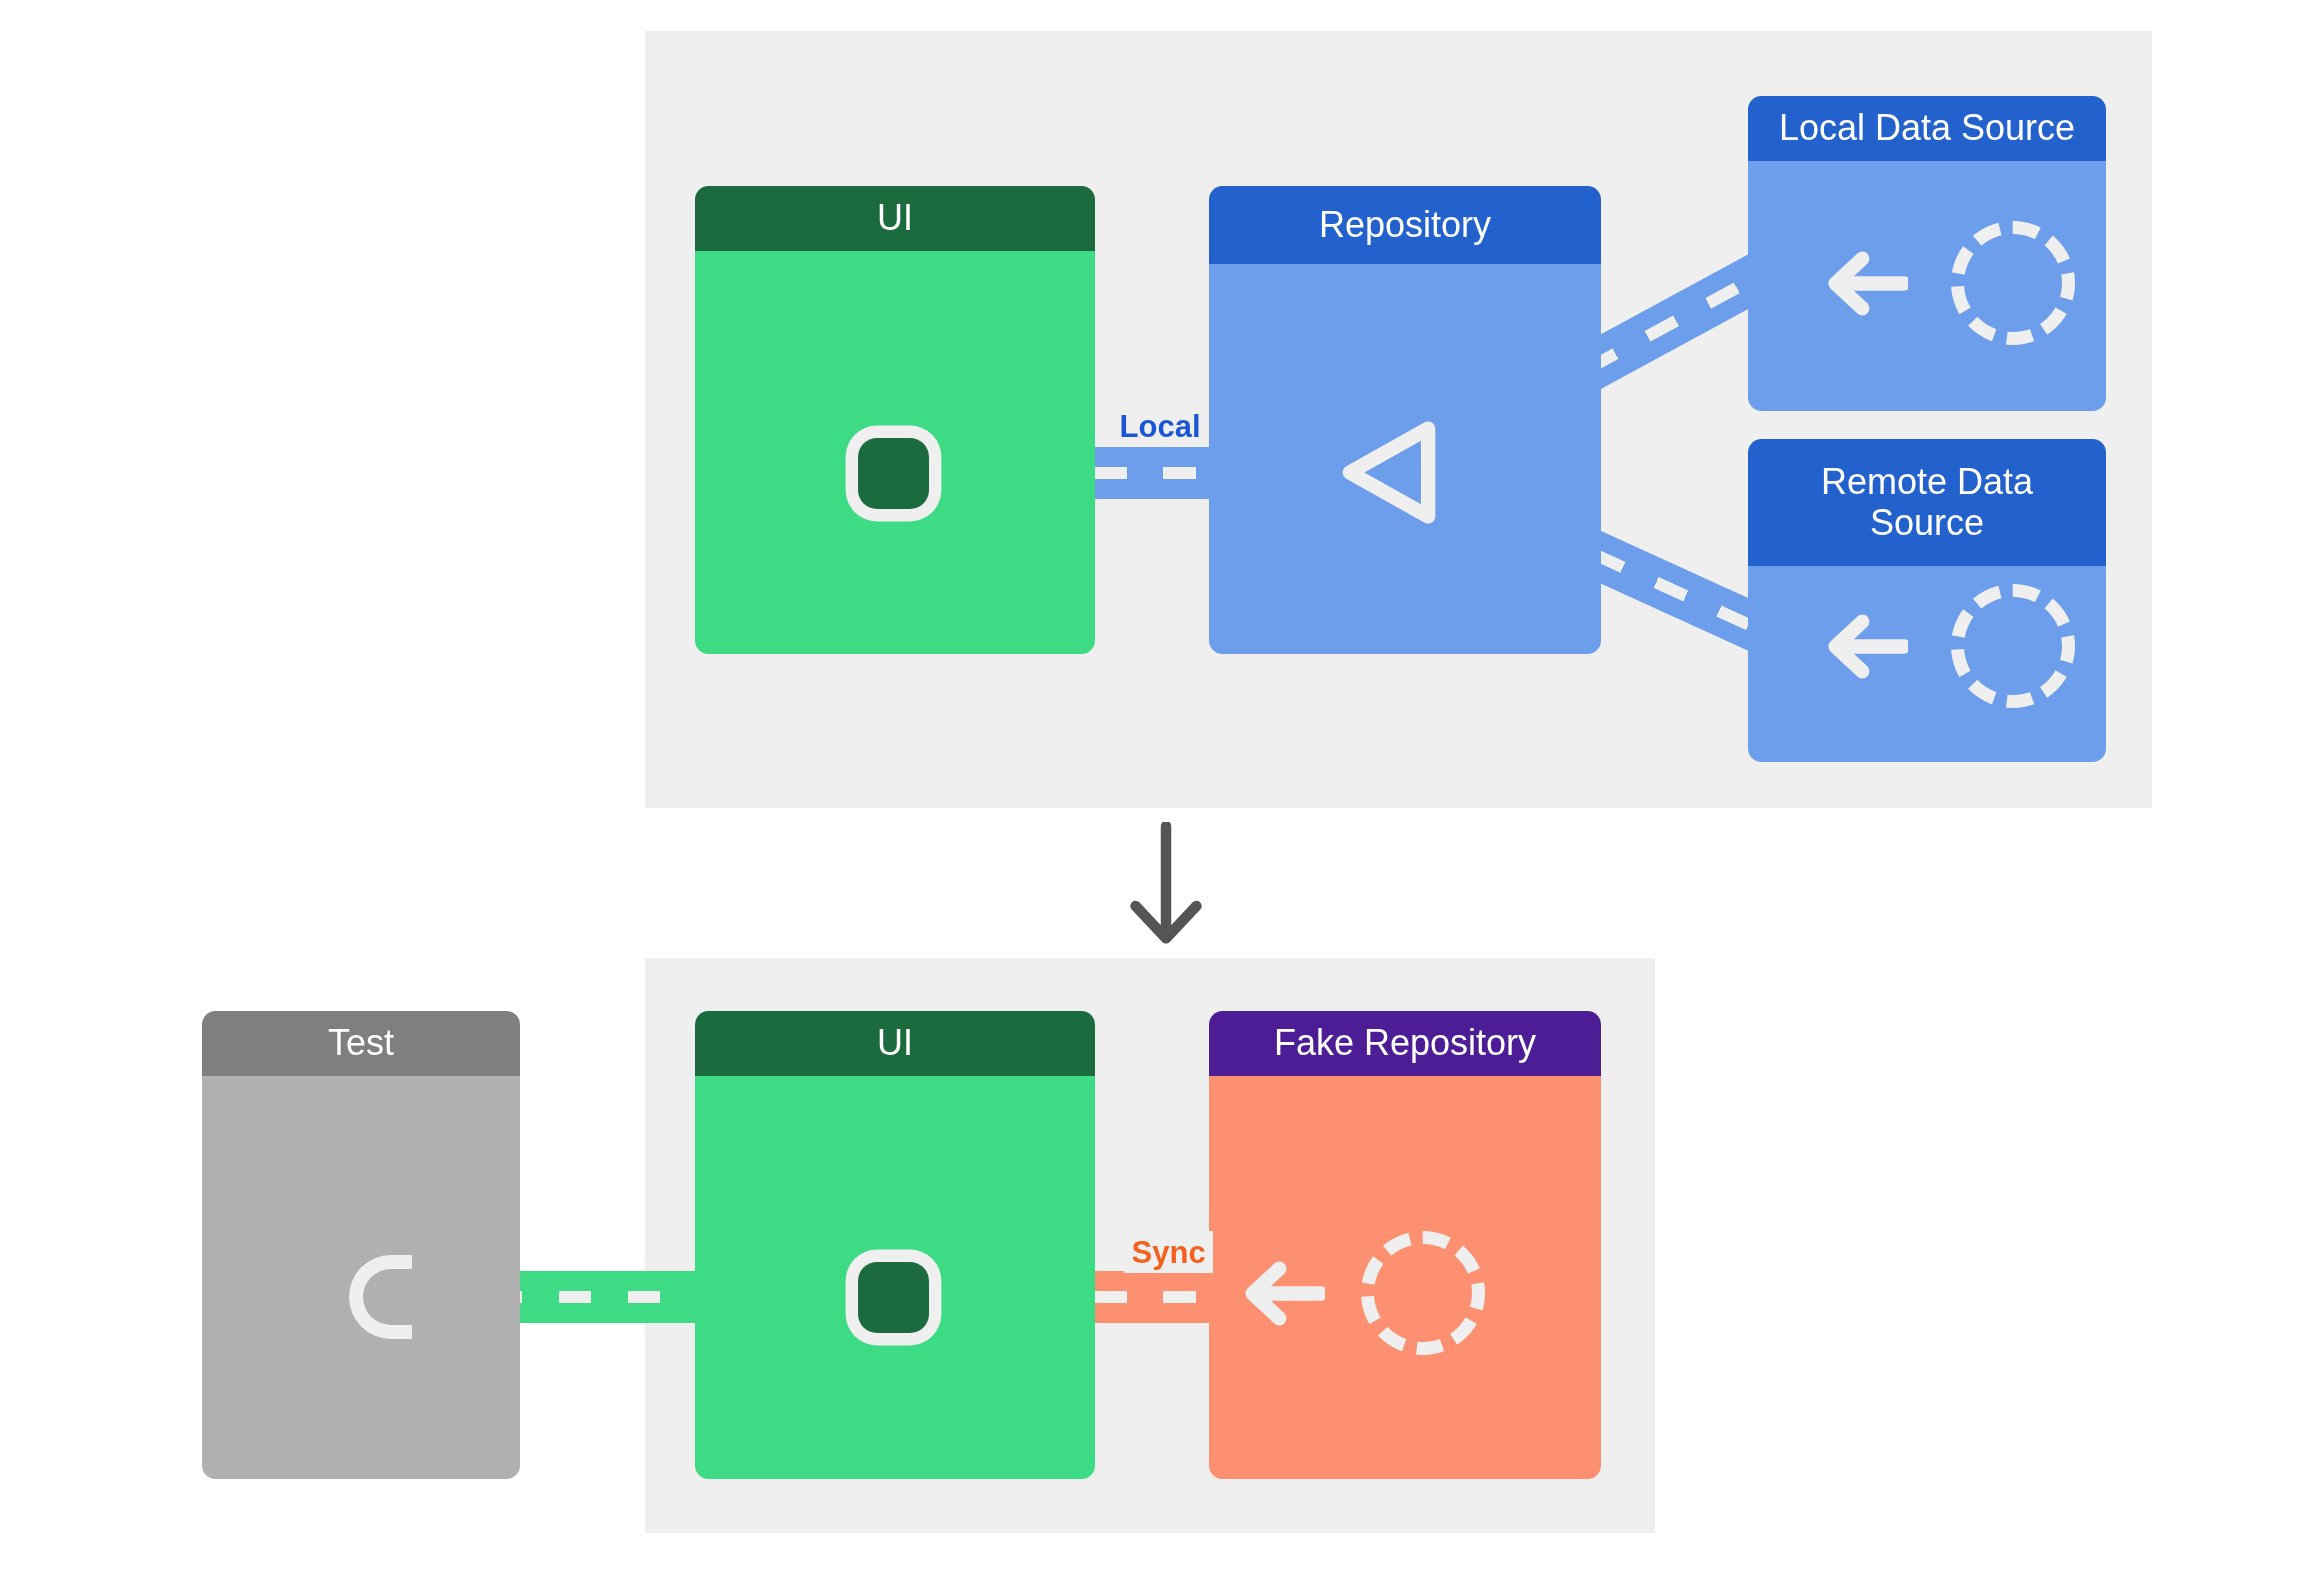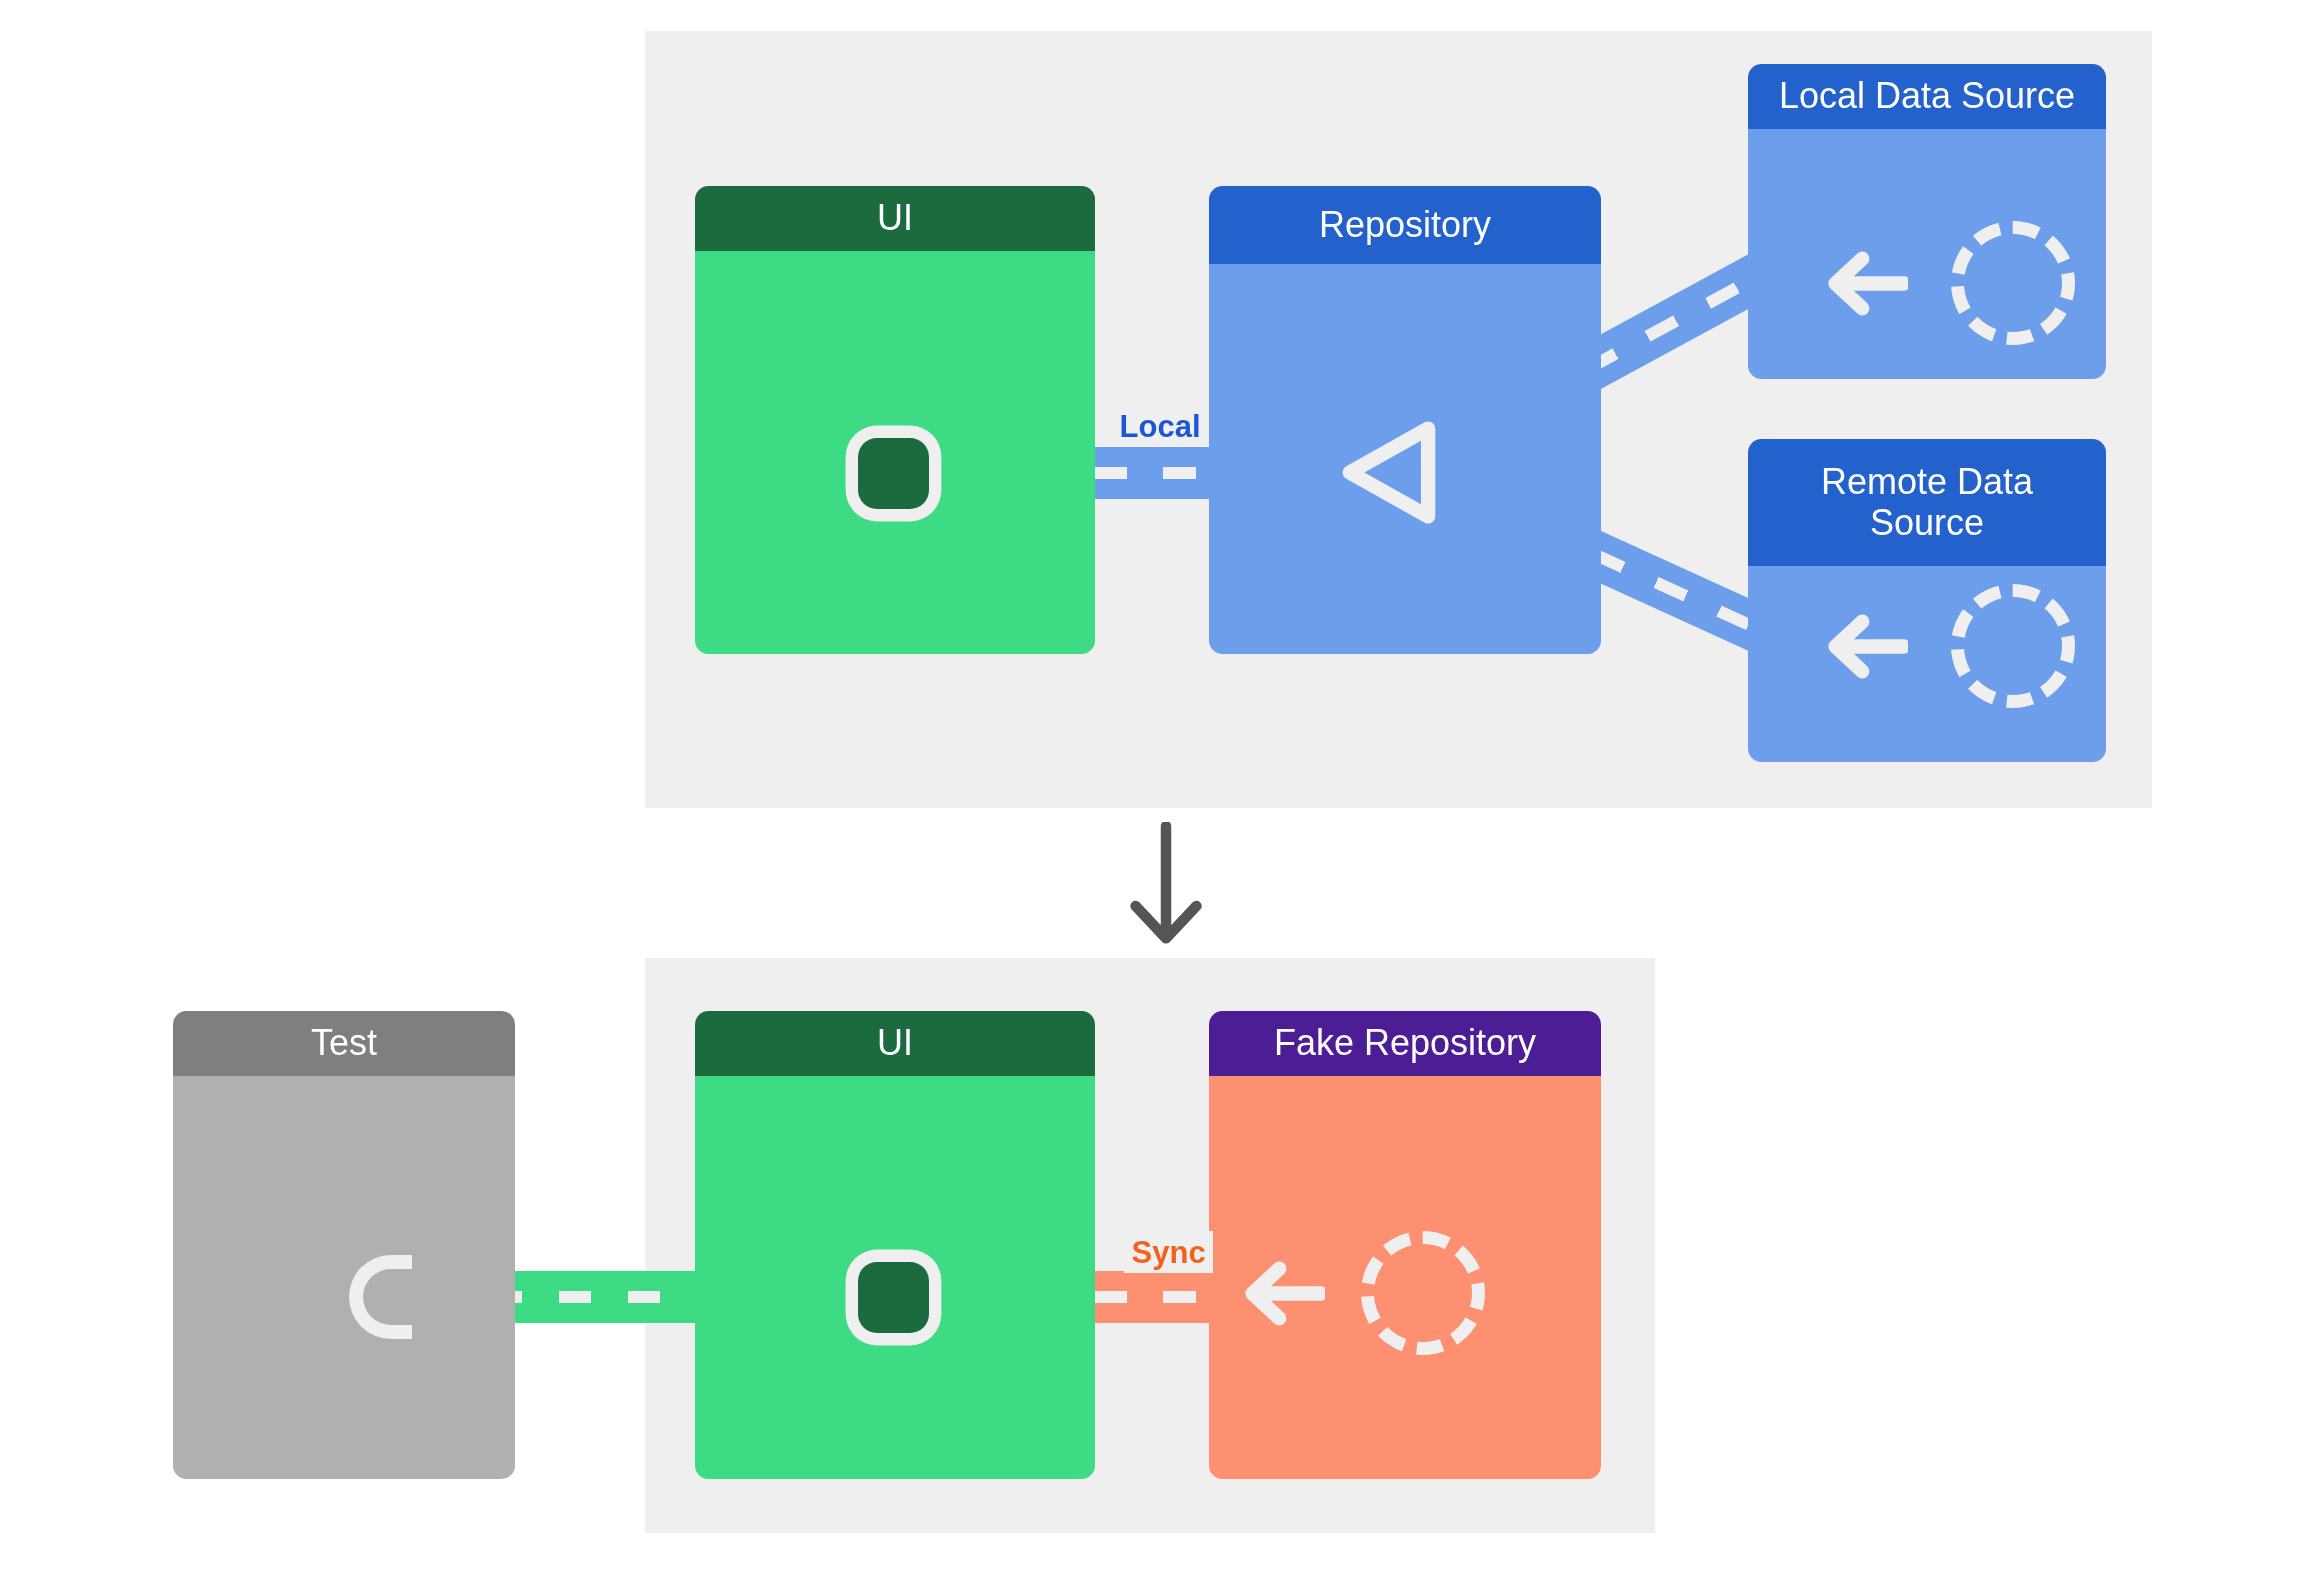--- a/index.html
+++ b/index.html
@@ -61,30 +61,30 @@
   .t-orange .hdr { background: #4c1d95; }
   .t-orange .body{ background: #fc9070; }
   .t-gray   .hdr { background: #7f7f7f; }
   .t-gray   .body{ background: #b0b0b0; }
 
   
   #card-ui-top     { left: 695px;  top: 186px;  width: 400px; height: 468px; }
   #card-ui-top .hdr{ height: 65px; }
   #card-repo       { left: 1209px; top: 186px;  width: 392px; height: 468px; }
   #card-repo .hdr  { height: 78px; }
-  #card-local      { left: 1748px; top: 64px;   width: 358px; height: 315px; }
+  #card-local      { left: 1748px; top: 96px;   width: 358px; height: 315px; }
   #card-local .hdr { height: 65px; }
   #card-remote     { left: 1748px; top: 439px;  width: 358px; height: 323px; }
   #card-remote .hdr{ height: 127px; }
 
   #card-ui-bot     { left: 695px;  top: 1011px; width: 400px; height: 468px; }
   #card-ui-bot .hdr{ height: 65px; }
   #card-fake       { left: 1209px; top: 1011px; width: 392px; height: 468px; }
   #card-fake .hdr  { height: 65px; }
-  #card-test       { left: 173px;  top: 1011px; width: 342px; height: 468px; }
+  #card-test       { left: 202px;  top: 1011px; width: 318px; height: 468px; }
   #card-test .hdr  { height: 65px; }
 
   
   .band {
     position: absolute;
     display: flex;
     align-items: center;
     box-sizing: border-box;
   }
   .band .dashes {

